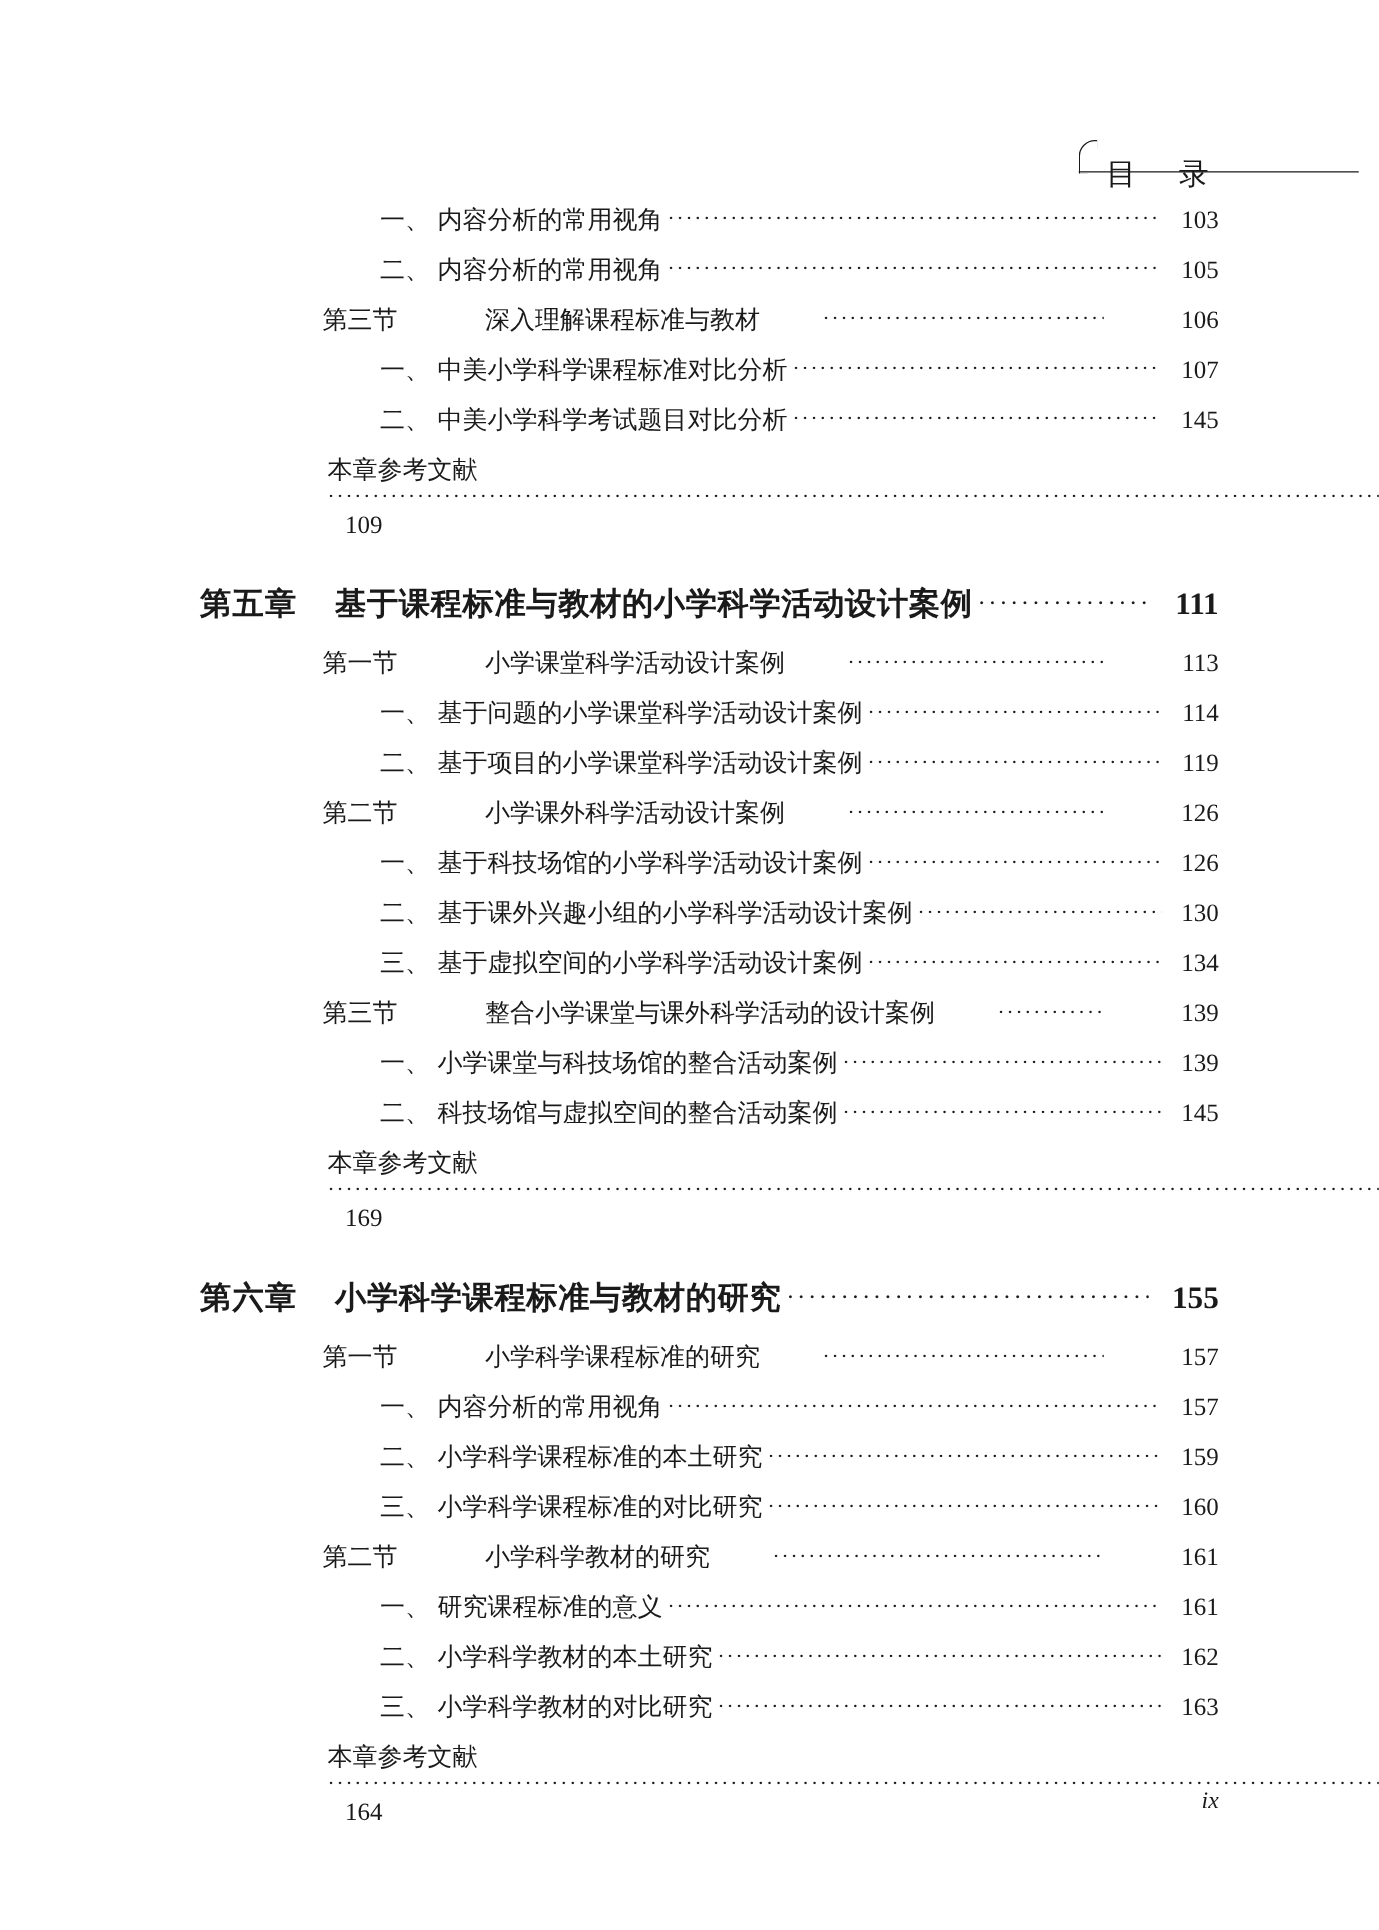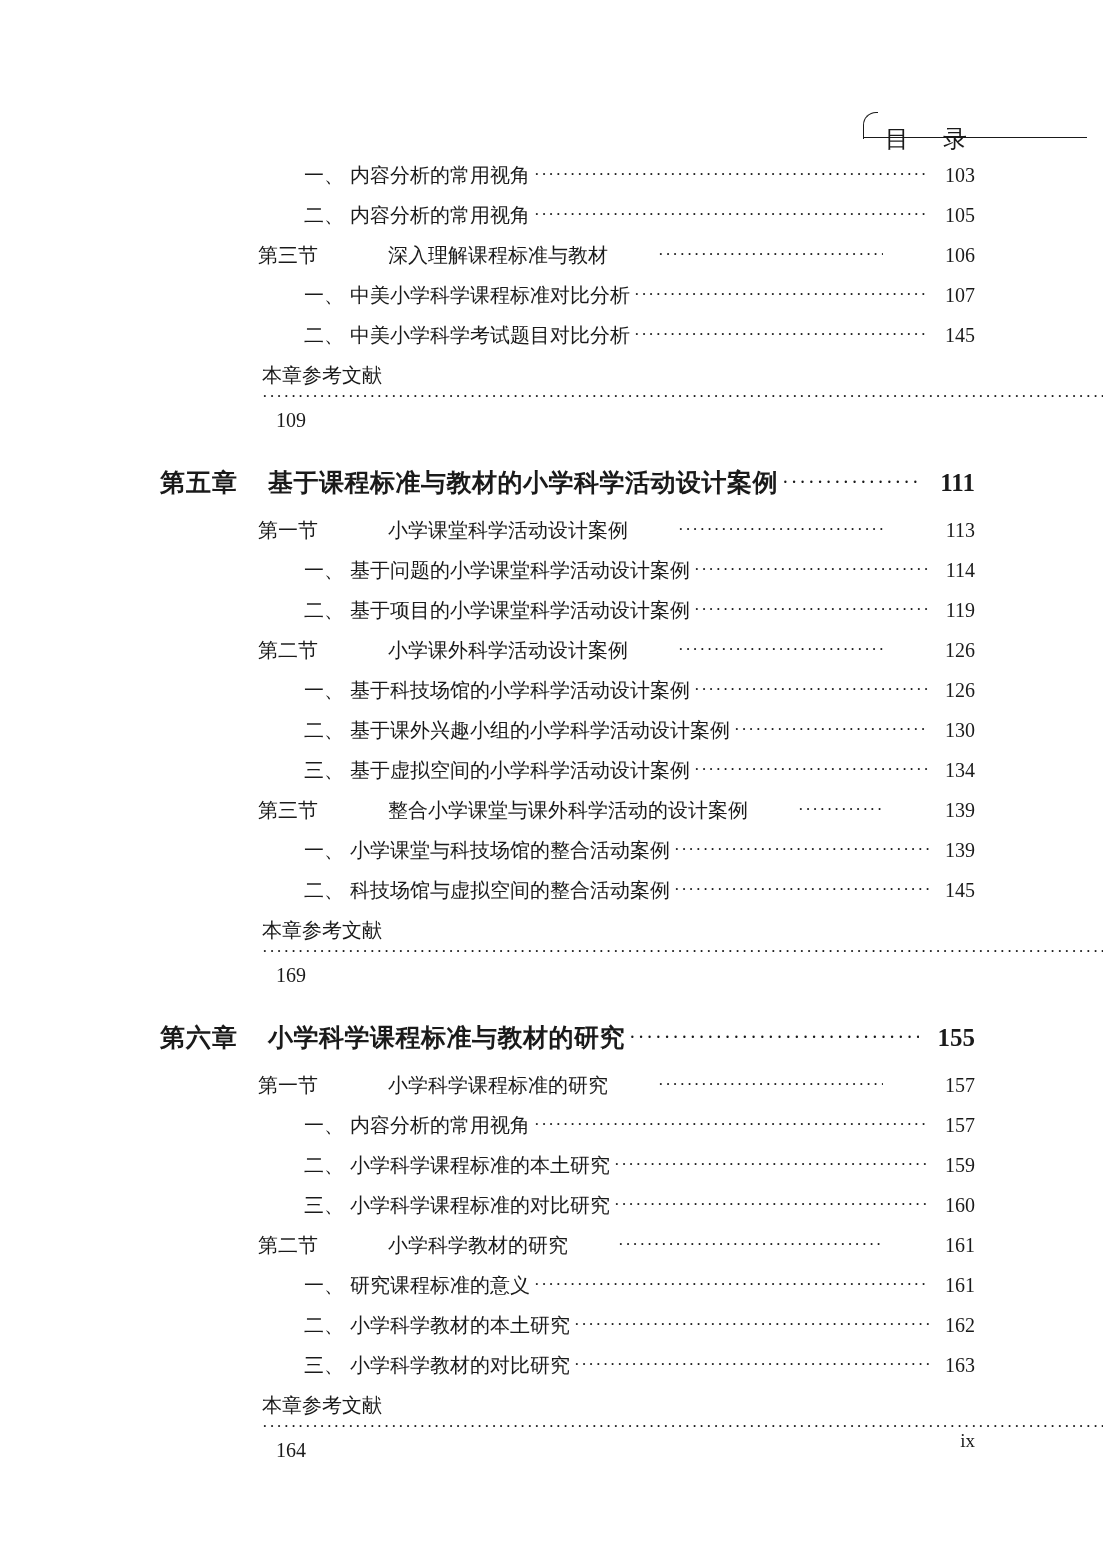--- a/index.html
+++ b/index.html
@@ -163,20 +163,21 @@
   }
 
   
   .folio {
     position: absolute;
     right: 128px;
     bottom: 92px;
     font-size: 19px;
     font-family: "Liberation Serif", "DejaVu Serif", serif;
     color: #1a1a1a;
+    font-style: italic;
   }
 </style>
 </head>
 <body>
 
 <div class="header">
   <div class="header-rule-cap"></div>
   <div class="header-rule"></div>
   <div class="header-text">目  录</div>
 </div>

